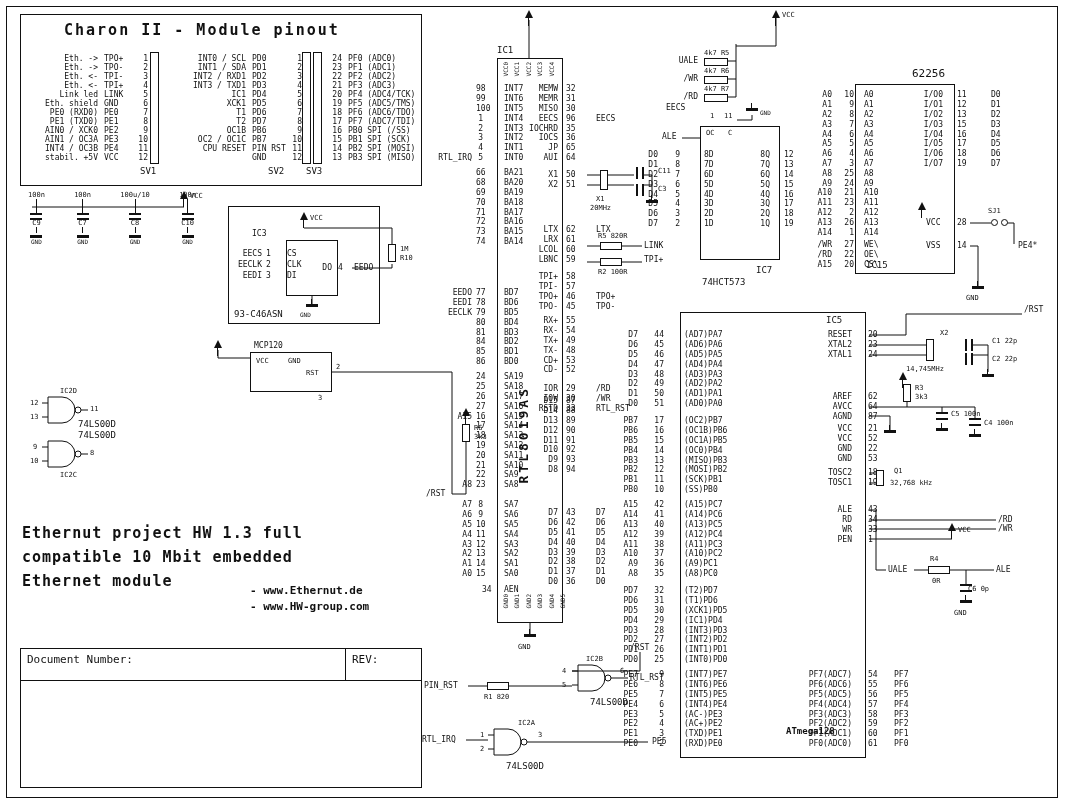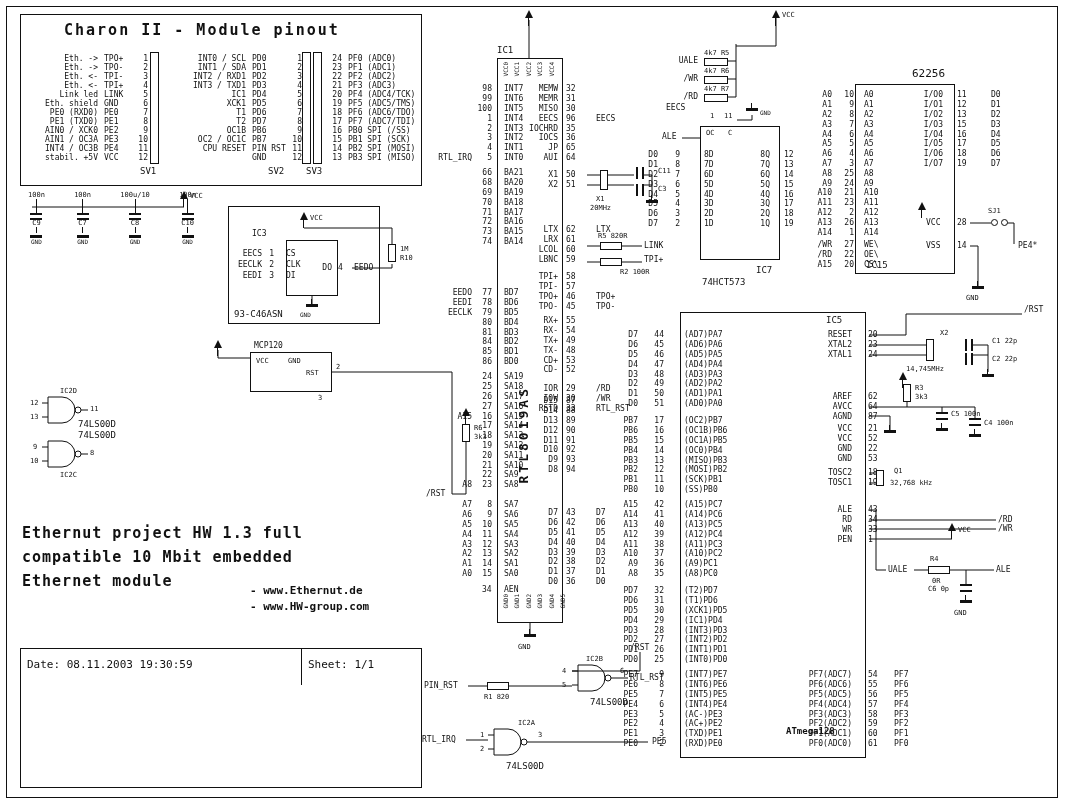--- a/index.html
+++ b/index.html
@@ -9,21 +9,21 @@
   .frame{position:absolute;left:6px;top:6px;width:1052px;height:792px;border:1px solid #111}
   .t{position:absolute;font-size:8px;line-height:1.1;white-space:pre}
   .t6{font-size:6px}.t7{font-size:7px}.t9{font-size:9px}.t11{font-size:11px}
   .b{font-weight:bold}
   svg.wires{position:absolute;left:0;top:0;z-index:1}
   .pr{position:absolute;z-index:3;font-size:8px}
   .pr .row{display:flex;height:9.8px;align-items:center;white-space:pre}
   .pr .net,.pr .num,.pr .nm{display:inline-block}
   
   .l-ic1 .net{width:56px;text-align:right;padding-right:4px}
-  .l-ic1 .num{width:22px;text-align:right;padding-right:6px}
+  .l-ic1 .num{width:22px;text-align:right;padding-right:15px}
   .l-ic1 .nm{padding-left:6px}
   .r-ic1 .nm{width:54px;text-align:right;padding-right:2px}
   .r-ic1 .num{width:22px;padding-left:6px}
   .r-ic1 .net{padding-left:14px}
   
   .l-ic5 .net{width:42px;text-align:right;padding-right:2px}
   .l-ic5 .num{width:24px;text-align:right}
   .l-ic5 .nm{padding-left:20px}
   .r-ic5 .nm{width:172px;text-align:right;padding-right:10px}
   .r-ic5 .num{width:22px;padding-left:6px}
@@ -439,21 +439,21 @@
 
 <div class="row"><span class="nm">LTX</span><span class="num">62</span><span class="net">LTX</span></div>
     <div class="row"><span class="nm">LRX</span><span class="num">61</span><span class="net"></span></div>
     <div class="row"><span class="nm">LCOL</span><span class="num">60</span><span class="net"></span></div>
     <div class="row"><span class="nm">LBNC</span><span class="num">59</span><span class="net"></span></div>
   </div>
 <div class="res resh" style="left:600px;top:242px"></div>
 <div class="t t7" style="left:598px;top:233px;z-index:3"><span>R5</span> <span>820R</span></div>
 <div class="t" style="left:644px;top:242px;z-index:3">LINK</div>
 <div class="res resh" style="left:600px;top:258px"></div>
-<div class="t t7" style="left:620px;top:269px;z-index:3"><span>R2</span> <span>100R</span></div>
+<div class="t t7" style="left:598px;top:269px;z-index:3"><span>R2</span> <span>100R</span></div>
 <div class="t" style="left:644px;top:256px;z-index:3">TPI+</div>
 
 <div class="pr r-ic1" style="left:506px;top:272px">
 
 <div class="row"><span class="nm">TPI+</span><span class="num">58</span><span class="net"></span></div>
     <div class="row"><span class="nm">TPI-</span><span class="num">57</span><span class="net"></span></div>
     <div class="row"><span class="nm">TPO+</span><span class="num">46</span><span class="net">TPO+</span></div>
     <div class="row"><span class="nm">TPO-</span><span class="num">45</span><span class="net">TPO-</span></div>
   </div>
 <div class="pr r-ic1" style="left:506px;top:316px">
@@ -743,21 +743,21 @@
 <div class="t" style="left:998px;top:525px;z-index:3">/WR</div>
 <div class="vccsym" style="left:948px;top:523px"></div>
 <div class="t t7" style="left:958px;top:527px;z-index:3">VCC</div>
 
 <div class="t" style="left:888px;top:566px;z-index:3">UALE</div>
 <div class="res resh" style="left:928px;top:566px"></div>
 <div class="t t7" style="left:930px;top:556px;z-index:3">R4</div>
 <div class="t t7" style="left:932px;top:578px;z-index:3">0R</div>
 <div class="t" style="left:996px;top:566px;z-index:3">ALE</div>
 <div class="capv" style="left:960px;top:584px"></div>
-<div class="t t7" style="left:928px;top:586px;z-index:3"><span>C6</span> <span>0p</span></div>
+<div class="t t7" style="left:968px;top:586px;z-index:3"><span>C6</span> <span>0p</span></div>
 <div class="gndsym" style="left:960px;top:600px"></div>
 <div class="t t7" style="left:954px;top:610px;z-index:3">GND</div>
 
 <div class="t" style="left:630px;top:644px;z-index:3">/RST</div>
 <div class="t t7" style="left:586px;top:656px;z-index:3">IC2B</div>
 <svg class="nand" style="left:572px;top:664px" width="46" height="28">
     <path d="M6,1 H20 A13,13 0 0 1 20,27 H6 Z" fill="none" stroke="#111"></path>
     <circle cx="36" cy="14" r="3" fill="none" stroke="#111"></circle>
     <path d="M0,7 H6 M0,21 H6 M39,14 H46" stroke="#111"></path>
   </svg>
@@ -783,17 +783,17 @@
 <div class="t" style="left:652px;top:738px;z-index:3">PE5</div>
 <div class="t t9" style="left:506px;top:762px;z-index:3">74LS00D</div>
 
 <div class="proj" style="left:22px;top:524px">Ethernut project HW 1.3 full</div>
 <div class="proj" style="left:22px;top:548px">compatible 10 Mbit embedded</div>
 <div class="proj" style="left:22px;top:572px">Ethernet module</div>
 <div class="url" style="left:250px;top:584px">- www.Ethernut.de</div>
 <div class="url" style="left:250px;top:600px">- www.HW-group.com</div>
 
 <div class="tblock">
-  <div class="tb-date">
-    <span class="cell"><span>Date:</span> <span>08.11.2003 19:30:59</span></span>
-    <span class="tb-sheet"><span>Sheet:</span> <span>1/1</span></span>
+  <div class="tb-doc">
+    <span class="cell">Document Number:</span>
+    <span class="tb-rev">REV:</span>
   </div>
 </div>
 
 </body></html>

